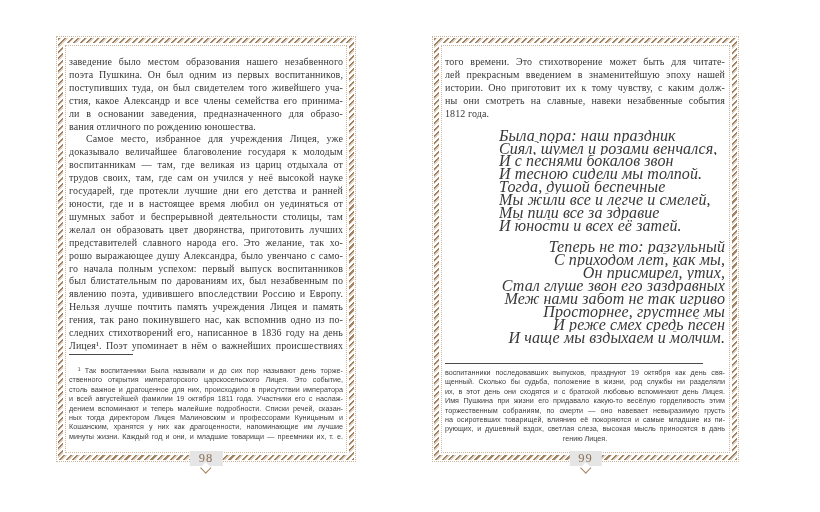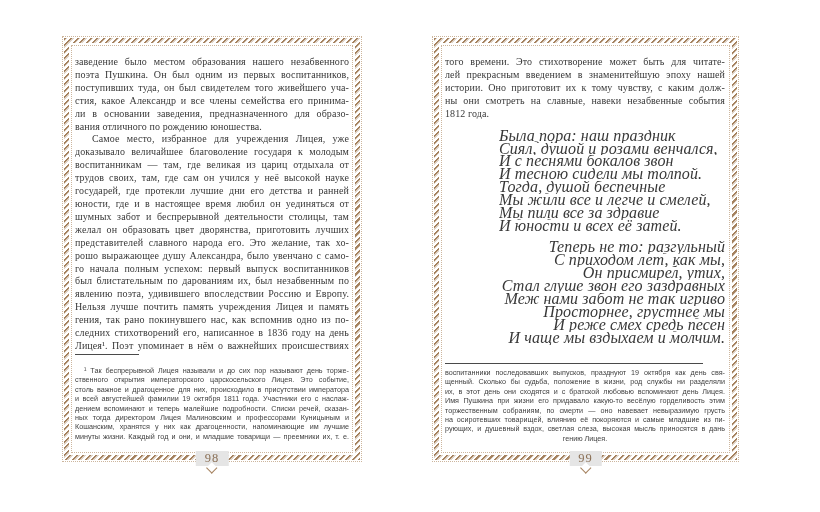--- a/index.html
+++ b/index.html
@@ -1,21 +1,21 @@
 <!DOCTYPE html>
 <html style="--orn: #a5825f; --orn-light: #cdb69d; --ink: #383838; --rule: #4a4a4a; --num: #8a6f55;"><head>
 <meta charset="utf-8">
 <style>
   html,body{margin:0;padding:0;}
   body{
     width:820px;height:512px;background:#ffffff;position:relative;overflow:hidden;
     font-family:"Liberation Serif", serif;
   }
   .page{position:absolute;top:36px;height:426px;background:#fff;}
-  #left-page{left:62px;width:300px;}
+  #left-page{left:56px;width:300px;}
   #right-page{left:432px;width:307px;}
   .dots-outer{position:absolute;inset:0;border:1px dotted var(--orn-light,#c9b29a);pointer-events:none;}
   .braid{
     position:absolute;inset:2px;pointer-events:none;
     border:5px solid transparent;
     border-image:repeating-linear-gradient(135deg,
       var(--orn,#a5825f) 0 1.5px,
       rgba(165,130,95,.35) 1.5px 2.6px,
       rgba(255,255,255,0) 2.6px 4.6px) 5 repeat;
   }
@@ -78,21 +78,21 @@
       <div class="line j">был блистательным по дарованиям их, был незабвенным по</div>
       <div class="line j">явлению поэта, удивившего впоследствии Россию и Европу.</div>
       <div class="line j">Нельзя лучше почтить память учреждения Лицея и память</div>
       <div class="line j">гения, так рано покинувшего нас, как вспомнив одно из по-</div>
       <div class="line j">следних стихотворений его, написанное в 1836 году на день</div>
       <div class="line j">Лицея¹. Поэт упоминает в нём о важнейших происшествиях</div>
     </div>
   <div class="fn fn-left">
     <div class="fnrule"></div>
     <div>
-        <div class="line i j">¹ Так беспрерывной Лицея называли и до сих пор называют день торже-</div>
+        <div class="line i j">¹ Так воспитанники Была называли и до сих пор называют день торже-</div>
         <div class="line j">ственного открытия императорского царскосельского Лицея. Это событие,</div>
         <div class="line j">столь важное и драгоценное для них, происходило в присутствии императора</div>
         <div class="line j">и всей августейшей фамилии 19 октября 1811 года. Участники его с наслаж-</div>
         <div class="line j">дением вспоминают и теперь малейшие подробности. Списки речей, сказан-</div>
         <div class="line j">ных тогда директором Лицея Малиновским и профессорами Куницыным и</div>
         <div class="line j">Кошанским, хранятся у них как драгоценности, напоминающие им лучшие</div>
         <div class="line j">минуты жизни. Каждый год и они, и младшие товарищи — преемники их, т. е.</div>
       </div>
   </div>
   <div class="pagenum">98</div>
@@ -106,21 +106,21 @@
     <div>
         <div class="line j">того времени. Это стихотворение может быть для читате-</div>
         <div class="line j">лей прекрасным введением в знаменитейшую эпоху нашей</div>
         <div class="line j">истории. Оно приготовит их к тому чувству, с каким долж-</div>
         <div class="line j">ны они смотреть на славные, навеки незабвенные события</div>
         <div class="line l">1812 года.</div>
       </div>
     <div class="poem">
       <div class="stanza">
           <div class="line l">Была пора: наш праздник молодой</div>
-          <div class="line l">Сиял, душой и розами венчался,</div>
+          <div class="line l">Сиял, шумел и розами венчался,</div>
           <div class="line l">И с песнями бокалов звон мешался,</div>
           <div class="line l">И тесною сидели мы толпой.</div>
           <div class="line l">Тогда, душой беспечные невежды,</div>
           <div class="line l">Мы жили все и легче и смелей,</div>
           <div class="line l">Мы пили все за здравие надежды</div>
           <div class="line l">И юности и всех её затей.</div>
         </div>
       <div class="stanza stanza2">
           <div class="line l">Теперь не то: разгульный праздник наш</div>
           <div class="line l">С приходом лет, как мы, перебесился,</div>

